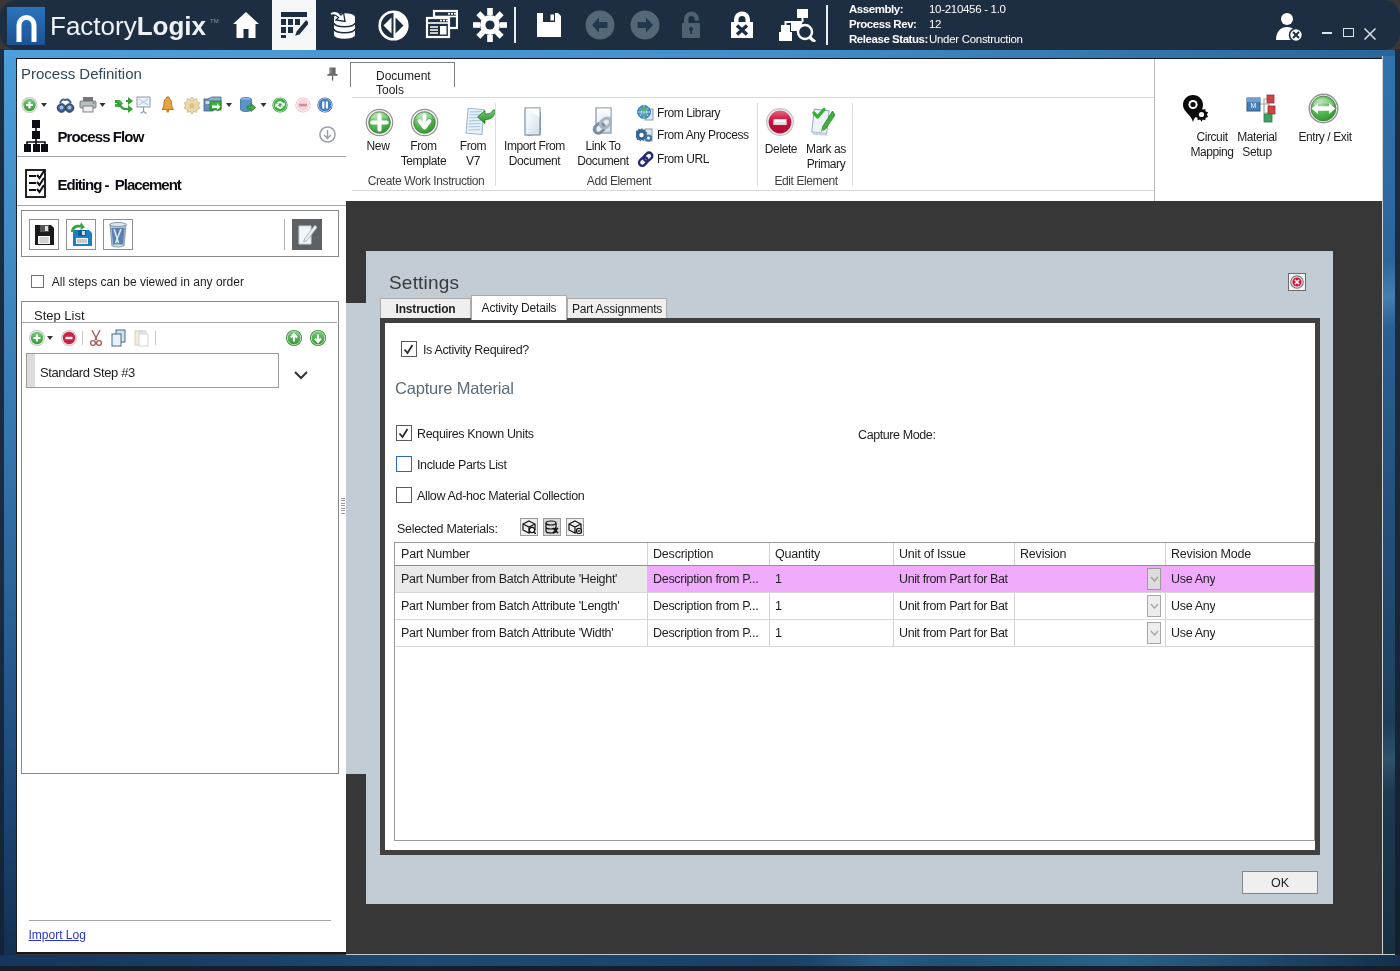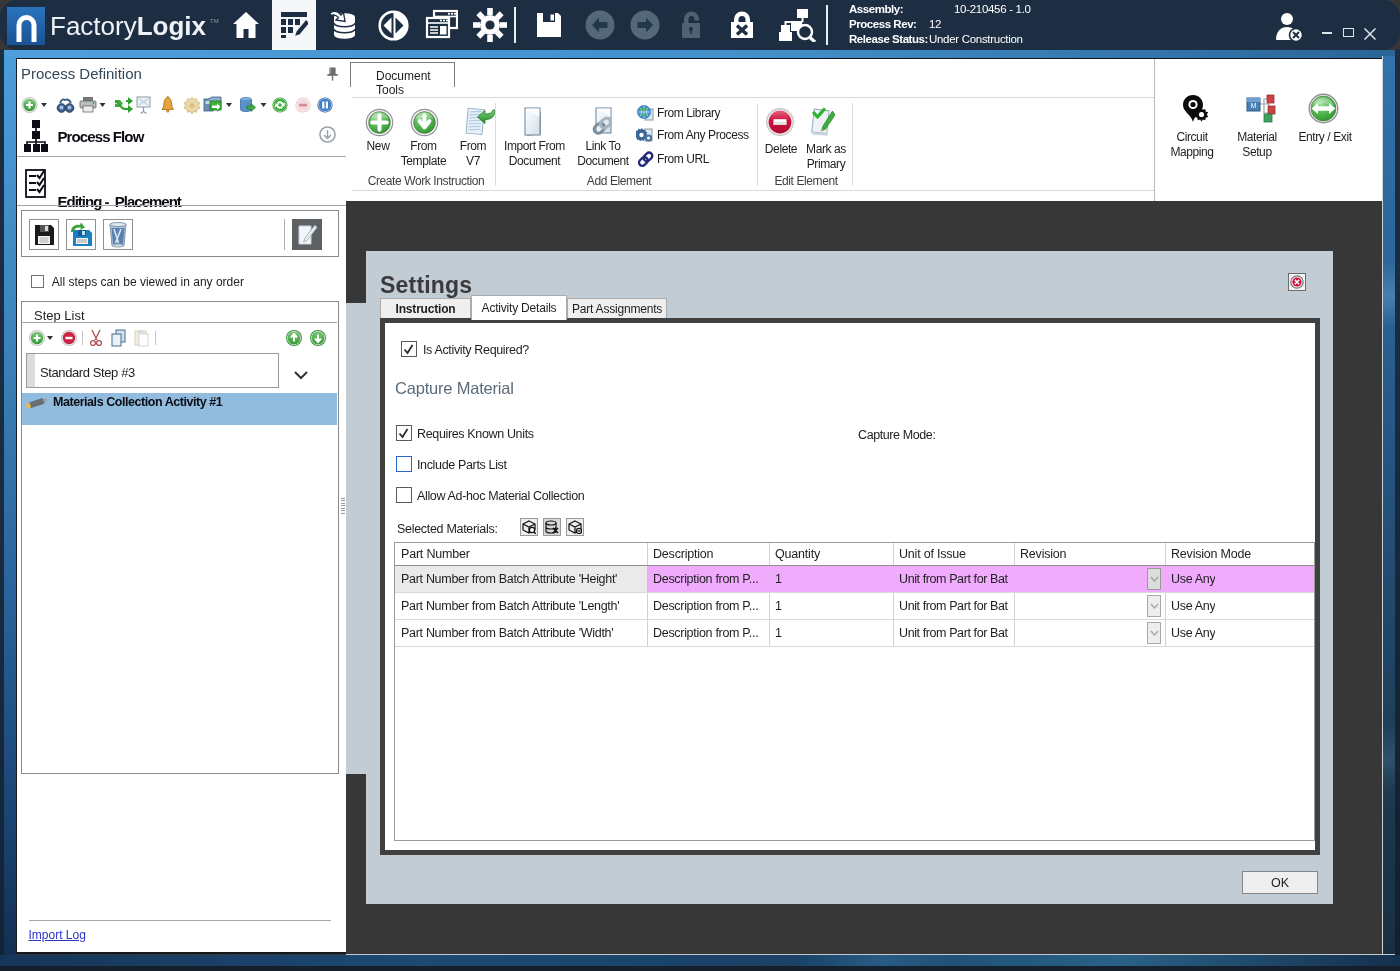--- a/index.html
+++ b/index.html
@@ -29,21 +29,21 @@
 #borderR { left:1382px; top:56px; width:12.5px; height:899px; background:linear-gradient(180deg,#3173ac 0%,#2b6497 25%,#255482 45%,#1f4667 65%,#1d3a50 80%,#182f40 100%); border-left:1px solid #cfd3d7; overflow:hidden; }
 #borderRn { left:1394.5px; top:49px; width:5.5px; height:922px; background:linear-gradient(180deg,#1d2e42 0%,#1a2b3e 40%,#131f2c 100%); }
 #botline { left:346px; top:953.5px; width:1049px; height:1.5px; background:#c6c9cc; }
 #botband { left:0; top:955px; width:1400px; height:11px; background:linear-gradient(90deg,#16355a 0%,#1d4a72 30%,#1a4166 55%,#23577c 72%,#2a6186 80%,#14304d 100%); overflow:hidden; }
 #botnavy { left:0; top:966px; width:1400px; height:5px; background:#151f2b; }
 
 
 #leftpanel { left:15.5px; top:59px; width:331px; height:894.5px; background:#fff; border:1px solid #191e24; border-top:none; border-bottom:2px solid #15191d; }
 #pd-title { left:4.5px; top:6px; font-size:15px; color:#33475a; }
 #pf-text { left:41px; top:69px; font-size:15px; font-weight:bold; color:#0c0c14; letter-spacing:-0.9px; }
-#ed-text { left:41px; top:117px; font-size:15px; font-weight:bold; color:#0c0c14; letter-spacing:-1px;margin-top:17px; }
+#ed-text { left:41px; top:117px; font-size:15px; font-weight:bold; color:#0c0c14; letter-spacing:-1px; }
 .hline { height:1px; background:#a6a6a6; }
 #toolbox { left:4.5px; top:151px; width:318px; height:47px; border:1px solid #8a8a8a; }
 .tbx { top:8px; width:30px; height:31px; border:1px solid #919191; background:#fff; display:flex; align-items:center; justify-content:center; }
 #darkbtn { left:270px; top:8px; width:30px; height:31px; background:#5d6164; display:flex; align-items:center; justify-content:center; }
 #chk1row { left:14px; top:216px; font-size:12px; color:#1e1e1e; }
 #steplist { left:4.5px; top:242px; width:318px; height:473px; border:1px solid #8a8a8a; }
 #sl-title { left:12px; top:6px; font-size:13px; color:#1e1e1e; }
 #sl-hline { left:0; top:20px; width:315px; }
 #sl-input { left:4px; top:51px; width:253px; height:35px; border:1px solid #9a9a9a; background:#fff; }
 #sl-strip { left:0; top:0; width:8px; height:33px; background:#dcdcdc; }
@@ -61,21 +61,21 @@
 .rgroup-lbl { font-size:12px; color:#3f3f3f; text-align:center; letter-spacing:-0.4px; }
 .rsep { top:44px; width:1px; height:83px; background:#dcdcdc; }
 #ribright-sep { left:808px; top:0; width:1px; height:141.5px; background:#b9b9b9; }
 
 
 #darkarea { left:346px; top:200.5px; width:1036px; height:753px; background:#373737; }
 #graystrip { left:346px; top:303px; width:20px; height:471px; background:#c2ccd4; }
 
 
 #settings { left:366px; top:251px; width:967px; height:653px; background:#c2ccd4; }
-#set-title { left:14px; top:21px; font-size:23px; color:#3a3a3c; letter-spacing:0.2px;font-weight:bold; }
+#set-title { left:23px; top:21px; font-size:19px; color:#3a3a3c; letter-spacing:0.2px; }
 #closebtn { left:922px; top:22px; width:18px; height:18px; border:1px solid #6b6b6b; background:#f4f4f4; display:flex; align-items:center; justify-content:center; }
 .tab { top:47px; height:21px; font-size:12px; letter-spacing:-0.2px; color:#1e1e1e; background:#efefef; border:1px solid #ababab; border-bottom:none; display:flex; align-items:center; justify-content:center; }
 #tab1 { left:14px; width:91px; font-weight:bold; }
 #tab2 { left:105px; top:44px; height:25px; width:96px; background:#fff; border-bottom:none; z-index:3; }
 #tab3 { left:201px; width:100px; }
 #tabpage { left:14px; top:67px; width:940px; height:537px; background:#fff; border:5px solid #404040; }
 
 .cb { width:16px; height:16px; border:1px solid #5a5a5a; background:#fff; position:absolute; }
 .cbtext { position:absolute; font-size:12.5px; color:#1e1e1e; letter-spacing:-0.35px; }
 #cap-mat { left:10px; top:56px; font-size:16.5px; color:#5c6b79; letter-spacing:-0.2px; }
@@ -230,21 +230,21 @@
           <rect x="3" y="17" width="9" height="7"></rect>
           <rect x="1" y="24" width="13" height="9"></rect>
         </g>
         <path d="M24.5 10 v4 M7.5 17 v-3 h17 v0" stroke="#fff" stroke-width="2" fill="none"></path>
         <circle cx="27" cy="24" r="7" fill="#1d2e42" stroke="#fff" stroke-width="2.4"></circle>
         <path d="M32 29.5 l5 4.5" stroke="#fff" stroke-width="3.2"></path>
       </svg>
   </div>
   <div class="abs tsep" style="left:826px;top:5px;height:40px;"></div>
   <div class="abs asml" style="left:849px;top:3px;">Assembly:</div>
-    <div class="abs asmv" style="left:929px;top:3px;margin-left:25px;">10-210456 - 1.0</div>
+    <div class="abs asmv" style="left:929px;top:3px;">10-210456 - 1.0</div>
   <div class="abs asml" style="left:849px;top:18px;">Process Rev:</div>
     <div class="abs asmv" style="left:929px;top:18px;">12</div>
   <div class="abs asml" style="left:849px;top:33px;">Release Status:</div>
     <div class="abs asmv" style="left:929px;top:33px;">Under Construction</div>
 
   <div class="abs" style="left:1274px;top:12px;">
     <svg width="30" height="30" viewBox="0 0 30 30">
         <circle cx="13" cy="7" r="6" fill="#fff"></circle>
         <path d="M2 28 c0-9 5-13 11-13 s11 4 11 13 Z" fill="#fff"></path>
         <circle cx="22" cy="23" r="6.5" fill="#fff" stroke="#1d2e42" stroke-width="1.6"></circle>
@@ -500,32 +500,20 @@
       </svg>
     </div>
     <div class="abs" id="sl-input">
       <div class="abs" id="sl-strip"></div>
       <div class="abs" id="sl-itext">Standard Step #3</div>
     </div>
     <div class="abs" style="left:272px;top:64px;">
       <svg width="14" height="9" viewBox="0 0 14 9">
           <path d="M1 1 l6 6 6-6" fill="none" stroke="#333" stroke-width="2"></path>
         </svg>
-    </div>
-    <div class="abs" id="sl-row">
-      <div class="abs" style="left:4px;top:3px;">
-        <svg width="23" height="14" viewBox="0 0 23 14">
-            <g transform="rotate(-18 11 7)">
-              <rect x="3" y="4" width="15" height="6" rx="1" fill="#6a6f74"></rect>
-              <path d="M18 4 l4 3 -4 3 Z" fill="#9aa0a6"></path>
-              <rect x="0" y="4.5" width="4" height="5" fill="#e8b64c"></rect>
-            </g>
-          </svg>
-      </div>
-      <div class="abs" id="sl-rtext">Materials Collection Activity #1</div>
     </div>
   </div>
   <div class="abs hline" id="bot-hline"></div>
   <div class="abs" id="implog">Import Log</div>
 </div>
 
 <div class="abs" style="left:341px;top:498px;width:4px;height:17px;background:repeating-linear-gradient(180deg,#999 0,#999 1px,transparent 1px,transparent 2.5px);"></div>
 
 <div class="abs" id="ribbon">
   <div class="abs" id="doctab">Document Tools</div>
@@ -676,21 +664,21 @@
     <svg width="28" height="29" viewBox="0 0 28 29">
       <path d="M11 1 C5 1 1 5.5 1 11 c0 7 8 9 10 17 2-8 10-10 10-17 C21 5.5 17 1 11 1 Z" fill="#0c0c0c"></path>
       <circle cx="11" cy="10.5" r="4.6" fill="#fff"></circle>
         <circle cx="11" cy="10.5" r="2.6" fill="#0c0c0c"></circle>
       <g transform="translate(19.5,20.5)">
           <path d="M0-7 l1.3 2.2 2.5-.8 .3 2.6 2.5.8 -1.2 2.3 1.2 2.3 -2.5.8 -.3 2.6 -2.5-.8 -1.3 2.2 -1.3-2.2 -2.5.8 -.3-2.6 -2.5-.8 1.2-2.3 -1.2-2.3 2.5-.8 .3-2.6 2.5.8 Z" fill="#0c0c0c"></path>
           <circle r="2.6" fill="#fff"></circle>
         </g>
     </svg>
   </div>
-  <div class="abs rlabel" style="left:788px;top:71px;width:81px;padding-left:35px;">Circuit<br>Mapping</div>
+  <div class="abs rlabel" style="left:808px;top:71px;width:81px;padding-left:35px;">Circuit<br>Mapping</div>
   <div class="abs" style="left:900px;top:35px;" id="ic-matsetup">
     <svg width="30" height="29" viewBox="0 0 30 29">
       <g stroke="#9aa5ad" stroke-width="1.2" fill="none">
           <path d="M12 10 h6 v-5 h5 M18 10 h5 v5 M18 10 v9 h4"></path>
         </g>
       <rect x="1" y="4" width="13" height="13" fill="#4a7fb5" stroke="#2d5a85" stroke-width="1"></rect>
       <path d="M1 4 h13 v4 h-13 Z" fill="#6f9fce"></path>
       <text x="7.5" y="14" font-size="7" fill="#fff" text-anchor="middle" font-family="Liberation Sans">M</text>
       <rect x="21" y="1" width="7" height="8" fill="#cc4444" stroke="#933" stroke-width="0.8"></rect>
       <rect x="22" y="12" width="7" height="8" fill="#cc4444" stroke="#933" stroke-width="0.8"></rect>

